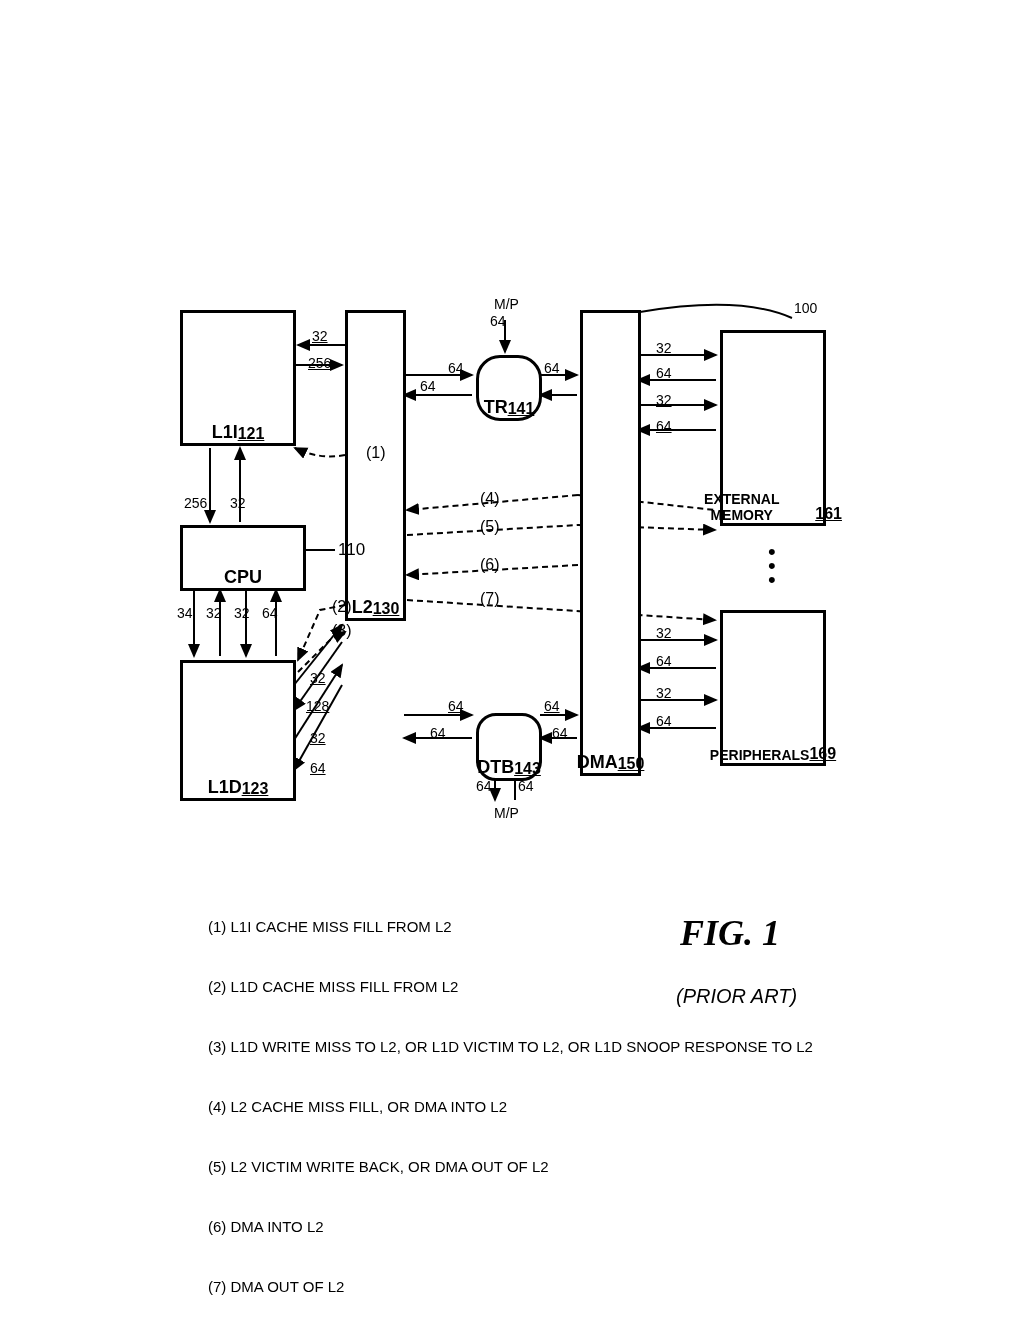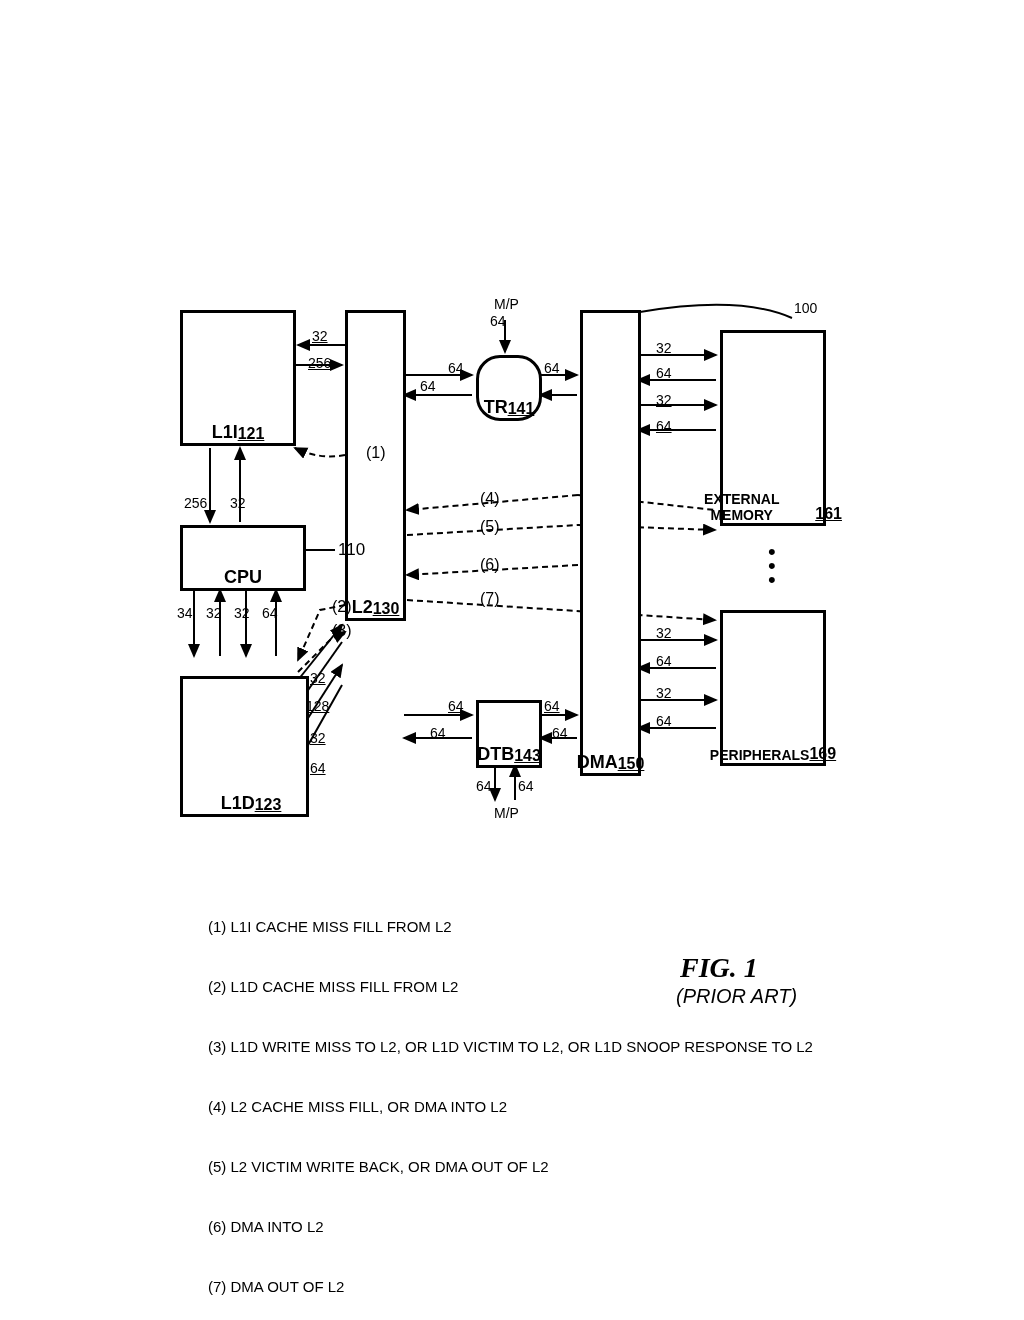--- a/index.html
+++ b/index.html
@@ -45,23 +45,23 @@
     align-items: flex-end;
     justify-content: center;
     font-weight: bold;
   }
   .box .title { font-size: 18px; }
   .box .ref { font-size: 16px; text-decoration: underline; margin-top: 2px;}
   
   #l1i   { top: 10px;  left: 0px;   width: 110px; height: 130px; }
   #l2    { top: 10px;  left: 165px; width: 55px;  height: 305px; }
   #cpu   { top: 225px; left: 0px;   width: 120px; height: 60px; justify-content: center; }
-  #l1d   { top: 376px; left: 0px;   width: 110px; height: 135px; padding-left: 13px; }
+  #l1d   { top: 360px; left: 0px;   width: 110px; height: 135px; }
   #tr    { top: 55px;  left: 296px; width: 60px;  height: 60px; border-radius: 24px; }
-  #dtb   { top: 400px; left: 296px; width: 60px;  height: 62px; }
+  #dtb   { top: 413px; left: 296px; width: 60px;  height: 62px; border-radius: 20px; }
   #dma   { top: 10px;  left: 400px; width: 55px;  height: 460px; }
   #ext   { top: 30px;  left: 540px; width: 100px; height: 190px; gap: 36px; }
   #per   { top: 310px; left: 540px; width: 100px; height: 150px; }
 
   .num-label {
     position: absolute;
     font-size: 14px;
     font-family: Arial, sans-serif;
   }
   .uline { text-decoration: underline; }
@@ -85,23 +85,23 @@
   .legend {
     position: absolute;
     top: 877px;
     left: 208px;
     font-size: 15px;
     line-height: 20px;
     white-space: pre;
   }
   .fig-label {
     position: absolute;
-    top: 952px;
+    top: 912px;
     left: 680px;
-    font-size: 28px;
+    font-size: 36px;
     font-style: italic;
     font-family: "Times New Roman", serif;
     font-weight: bold;
     text-align: center;
   }
   .fig-sub {
     position: absolute;
     top: 985px;
     left: 676px;
     font-style: italic;

